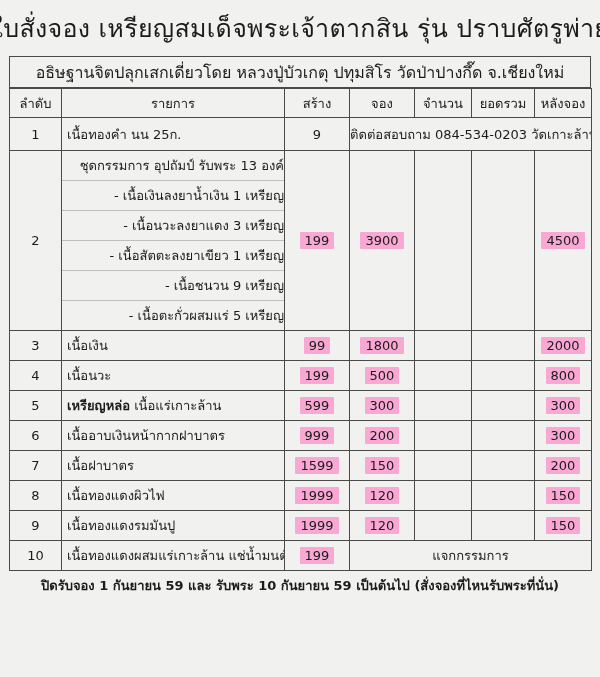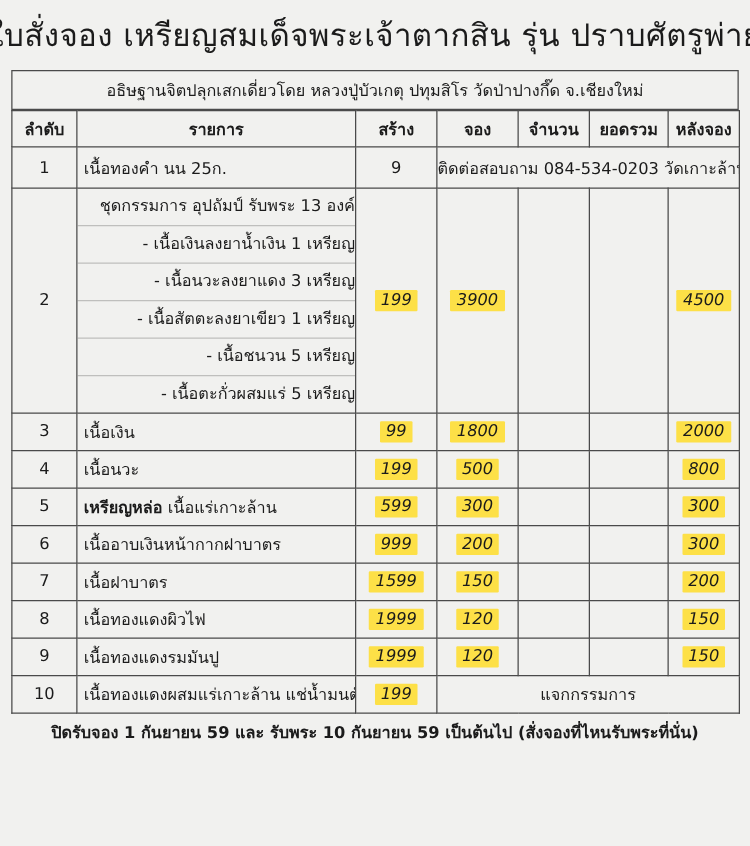--- a/index.html
+++ b/index.html
@@ -12,21 +12,21 @@
   }
   .page{width:600px;height:677px;overflow:hidden;box-sizing:border-box;padding:0 9px;}
 
   .title{
     height:56px;display:flex;align-items:center;justify-content:center;
     font-size:25px;letter-spacing:.3px;white-space:nowrap;
   }
   .subbox{
     box-sizing:border-box;border:1px solid #4a4a4a;
     display:flex;align-items:center;justify-content:center;
-    font-size:13px;text-align:center;
+    font-size:16px;text-align:center;
   }
   .subbox.first{height:32px;}
   .subbox.second{height:29px;border-top:none;}
 
   .namerow{
     height:25px;box-sizing:border-box;
     display:flex;align-items:flex-end;
     font-size:13px;padding:0 2px 3px 2px;
   }
   .namerow .lbl{white-space:nowrap;padding:0 3px;}
@@ -38,30 +38,30 @@
     width:582px;border-collapse:collapse;table-layout:fixed;
     font-size:13px;
   }
   col.c-no{width:52px;}  col.c-item{width:223px;} col.c-made{width:65px;}
   col.c-order{width:65px;} col.c-qty{width:57px;} col.c-total{width:63px;}
   col.c-after{width:57px;}
   th,td{
     border:1px solid #4a4a4a;text-align:center;vertical-align:middle;
     padding:0;height:29px;overflow:hidden;white-space:nowrap;
   }
-  th{font-weight:bold;height:28px;}
+  th{font-weight:normal;height:28px;}
   td.item{text-align:left;padding-left:5px;}
   tr.r1 td{height:32px;}
   td.sublist{padding:0;height:auto;}
   .sub{
     height:29px;line-height:29px;text-align:right;padding-left:5px;
     border-bottom:1px solid #bfbfbd;
   }
   .sub:last-child{border-bottom:none;}
-  .nv{background:#fde047;padding:1px 5px;border-radius:1px;font-style:italic;}
+  .nv{background:#f9a8d4;padding:1px 5px;border-radius:1px;}
   td.notecell{font-size:13px;}
   tr.footer td{height:30px;}
   b{font-weight:bold;margin-top:34px;}
 
   .closing{
     height:29px;display:flex;align-items:center;justify-content:center;
     font-size:13px;font-weight:bold;white-space:nowrap;
   }
 </style>
 </head>
@@ -103,21 +103,21 @@
         <td colspan="4" class="notecell">ติดต่อสอบถาม 084-534-0203 วัดเกาะล้าน</td>
       </tr>
 
       <tr>
         <td>2</td>
         <td class="item sublist">
           <div class="sub">ชุดกรรมการ อุปถัมป์ รับพระ 13 องค์</div>
           <div class="sub">- เนื้อเงินลงยาน้ำเงิน 1 เหรียญ</div>
           <div class="sub">- เนื้อนวะลงยาแดง 3 เหรียญ</div>
           <div class="sub">- เนื้อสัตตะลงยาเขียว 1 เหรียญ</div>
-          <div class="sub">- เนื้อชนวน 5 เหรียญ</div>
+          <div class="sub">- เนื้อชนวน 9 เหรียญ</div>
           <div class="sub">- เนื้อตะกั่วผสมแร่ 5 เหรียญ</div>
         </td>
         <td><span class="nv">199</span></td>
         <td><span class="nv">3900</span></td>
         <td></td>
         <td></td>
         <td><span class="nv">4500</span></td>
       </tr>
 
       <tr>

